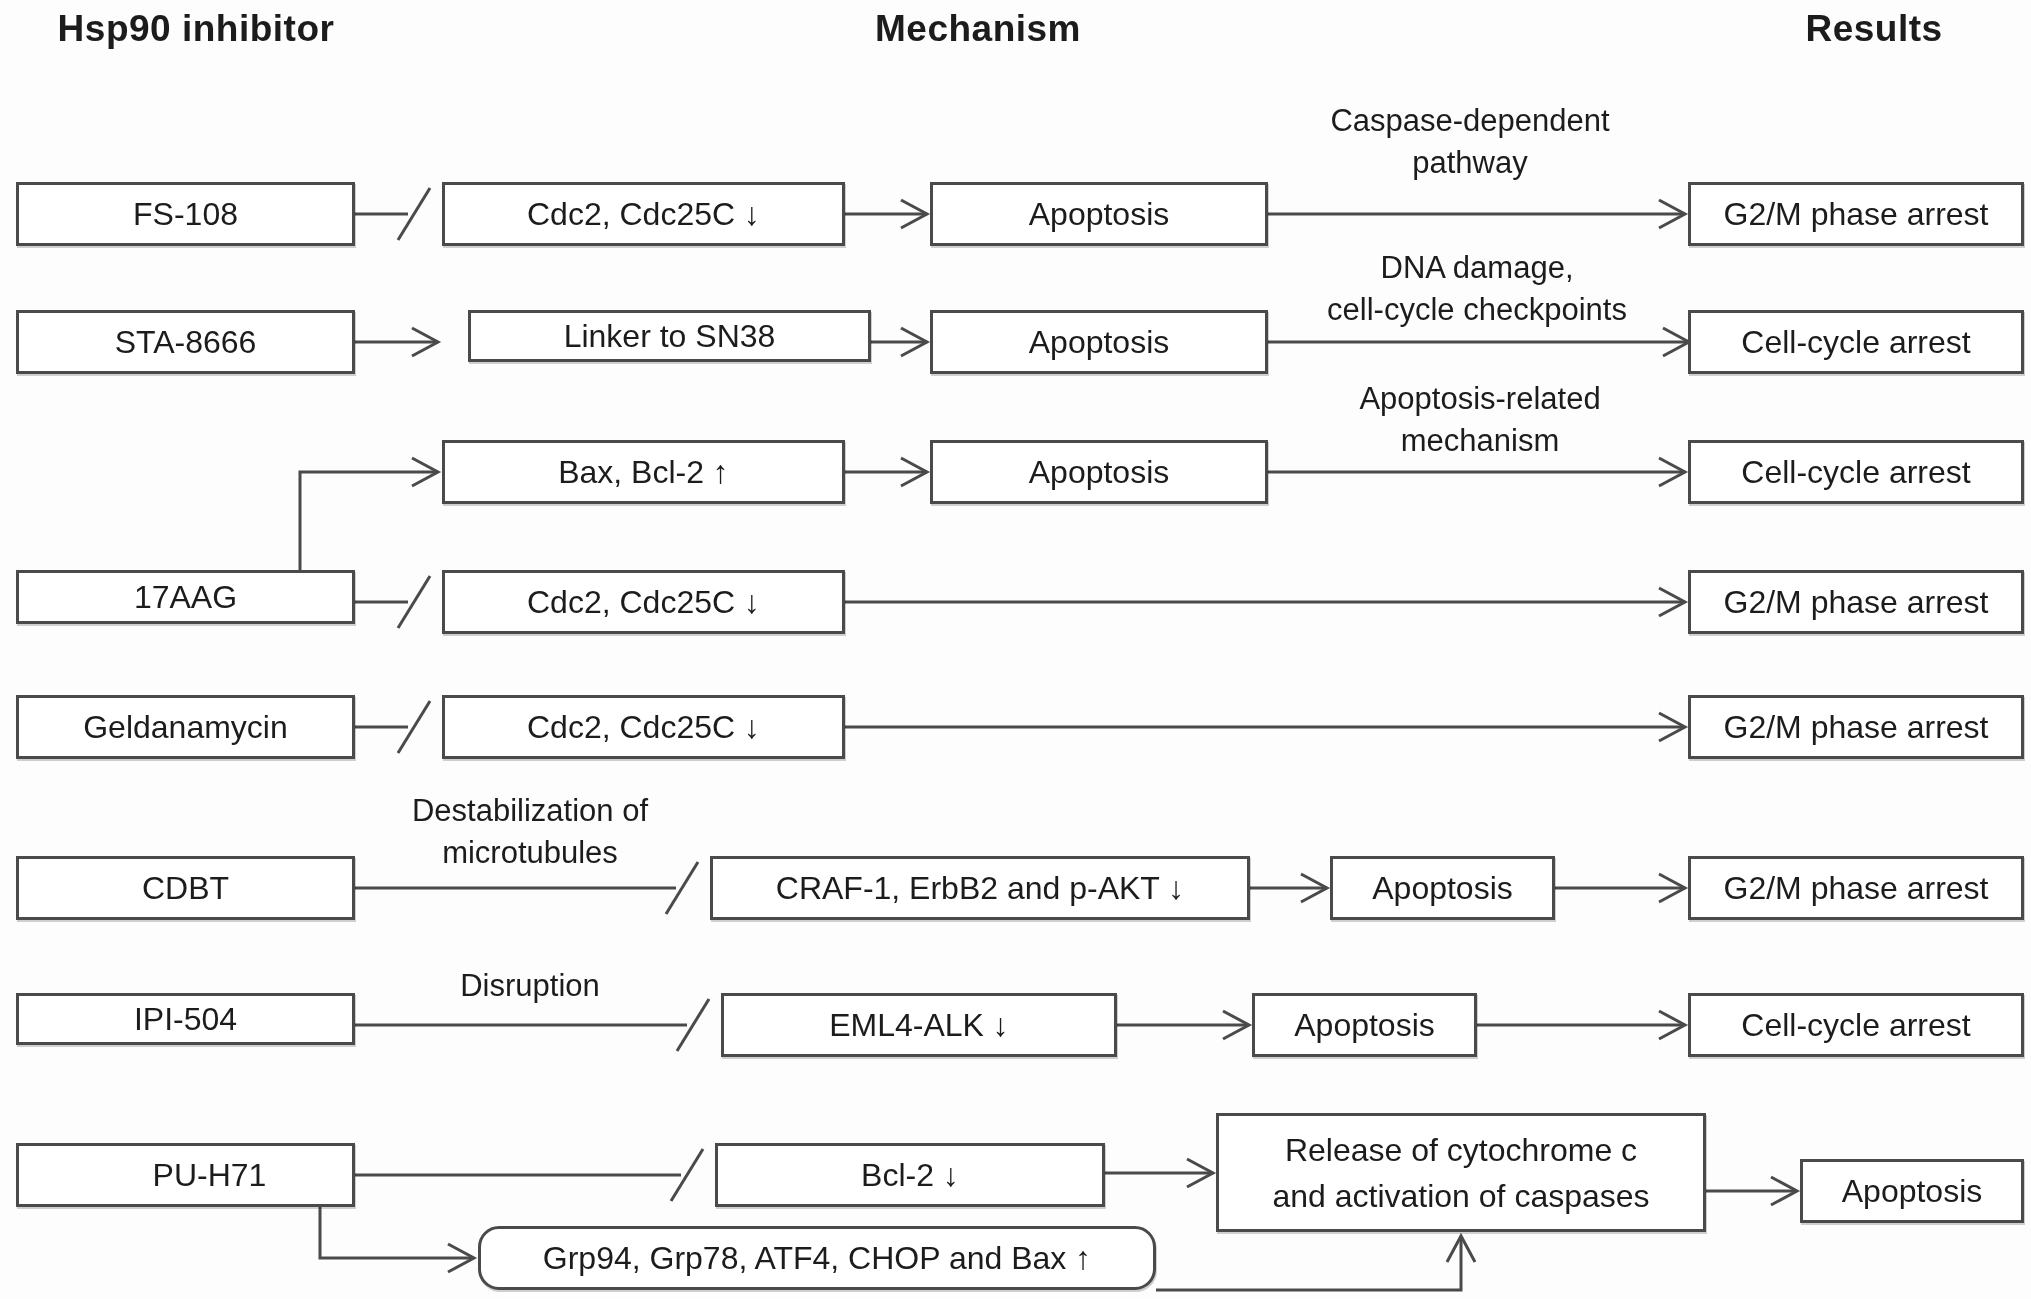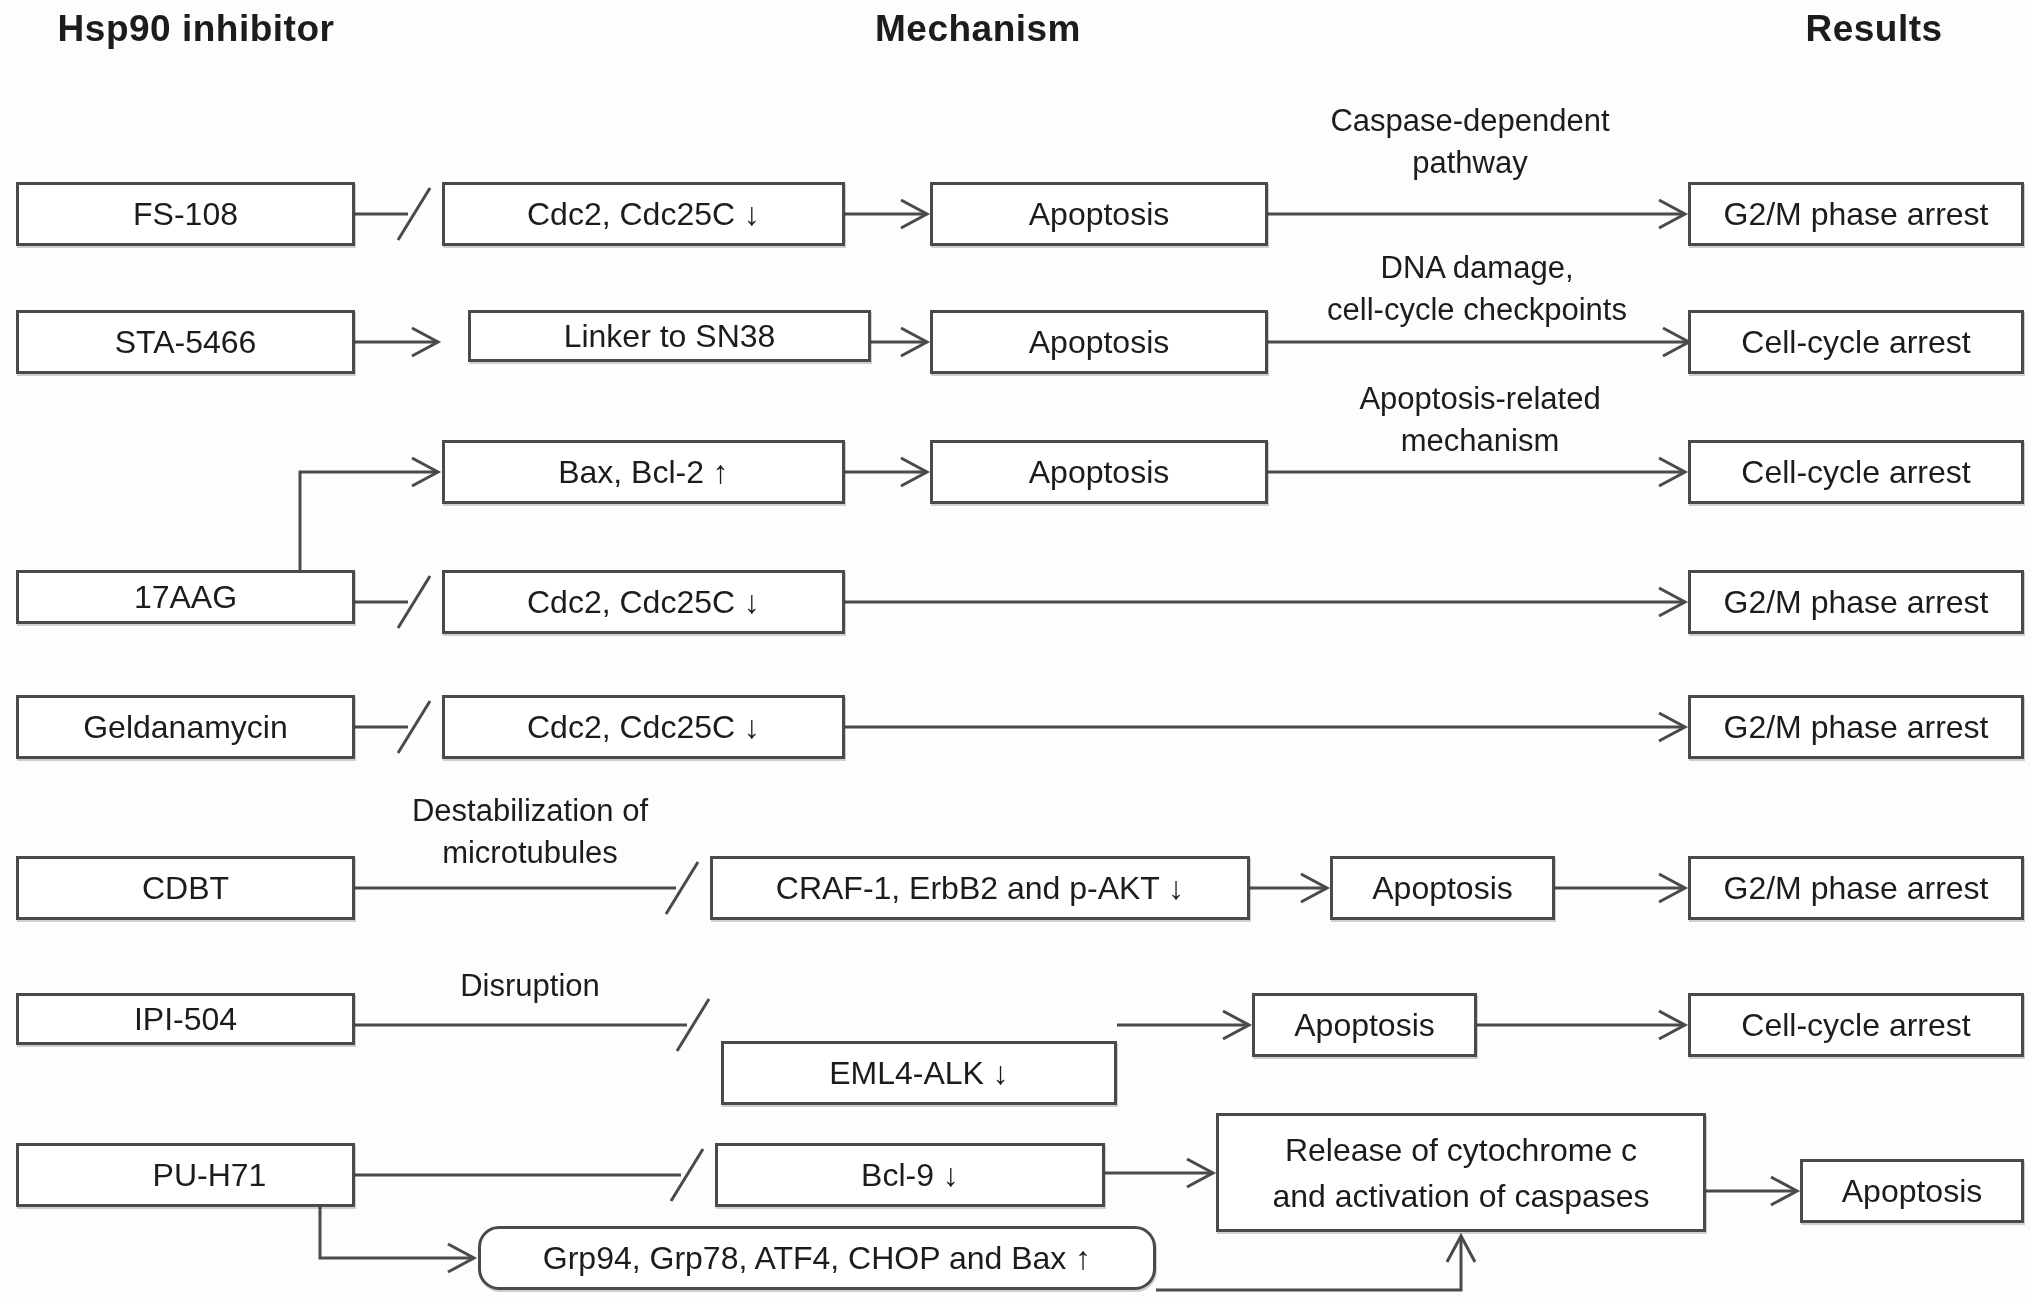--- a/index.html
+++ b/index.html
@@ -151,21 +151,21 @@
   <div class="col-header" style="left:808px;top:8px;width:340px;">Mechanism</div>
   <div class="col-header" style="left:1704px;top:8px;width:340px;">Results</div>
 
   <div class="node" style="left:16px;top:182px;width:339px;height:64px;">FS-108</div>
   <div class="node" style="left:442px;top:182px;width:403px;height:64px;">Cdc2, Cdc25C ↓</div>
   <div class="node" style="left:930px;top:182px;width:338px;height:64px;">Apoptosis</div>
   <div class="edge-label" style="left:1230px;top:100px;width:480px;">Caspase-dependent
 pathway</div>
   <div class="node" style="left:1688px;top:182px;width:336px;height:64px;">G2/M phase arrest</div>
 
-  <div class="node" style="left:16px;top:310px;width:339px;height:64px;">STA-5466</div>
+  <div class="node" style="left:16px;top:310px;width:339px;height:64px;">STA-8666</div>
   <div class="node" style="left:468px;top:310px;width:403px;height:52px;">Linker to SN38</div>
   <div class="node" style="left:930px;top:310px;width:338px;height:64px;">Apoptosis</div>
   <div class="edge-label" style="left:1217px;top:247px;width:520px;">DNA damage,
 cell-cycle checkpoints</div>
   <div class="node" style="left:1688px;top:310px;width:336px;height:64px;">Cell-cycle arrest</div>
 
   <div class="node" style="left:442px;top:440px;width:403px;height:64px;">Bax, Bcl-2 ↑</div>
   <div class="node" style="left:930px;top:440px;width:338px;height:64px;">Apoptosis</div>
   <div class="edge-label" style="left:1240px;top:378px;width:480px;">Apoptosis-related
 mechanism</div>
@@ -181,25 +181,25 @@
 
   <div class="node" style="left:16px;top:856px;width:339px;height:64px;">CDBT</div>
   <div class="edge-label" style="left:320px;top:790px;width:420px;">Destabilization of
 microtubules</div>
   <div class="node" style="left:710px;top:856px;width:540px;height:64px;">CRAF-1, ErbB2 and p-AKT ↓</div>
   <div class="node" style="left:1330px;top:856px;width:225px;height:64px;">Apoptosis</div>
   <div class="node" style="left:1688px;top:856px;width:336px;height:64px;">G2/M phase arrest</div>
 
   <div class="node" style="left:16px;top:993px;width:339px;height:52px;">IPI-504</div>
   <div class="edge-label" style="left:380px;top:965px;width:300px;">Disruption</div>
-  <div class="node" style="left:721px;top:993px;width:396px;height:64px;margin-top:48px;">EML4-ALK ↓</div>
+  <div class="node" style="left:721px;top:993px;width:396px;height:64px;">EML4-ALK ↓</div>
   <div class="node" style="left:1252px;top:993px;width:225px;height:64px;">Apoptosis</div>
   <div class="node" style="left:1688px;top:993px;width:336px;height:64px;">Cell-cycle arrest</div>
 
   <div class="node" style="left:16px;top:1143px;width:339px;height:64px;padding-left:48px;">PU-H71</div>
-  <div class="node" style="left:715px;top:1143px;width:390px;height:64px;">Bcl-9 ↓</div>
+  <div class="node" style="left:715px;top:1143px;width:390px;height:64px;">Bcl-2 ↓</div>
   <div class="node" style="left:1216px;top:1113px;width:490px;height:119px;">Release of cytochrome c
 and activation of caspases</div>
   <div class="node" style="left:1800px;top:1159px;width:224px;height:64px;">Apoptosis</div>
 
   <div class="node" style="left:478px;top:1226px;width:678px;height:64px;border-radius:21px;">Grp94, Grp78, ATF4, CHOP and Bax ↑</div>
 
 </div>
 
 </body></html>

